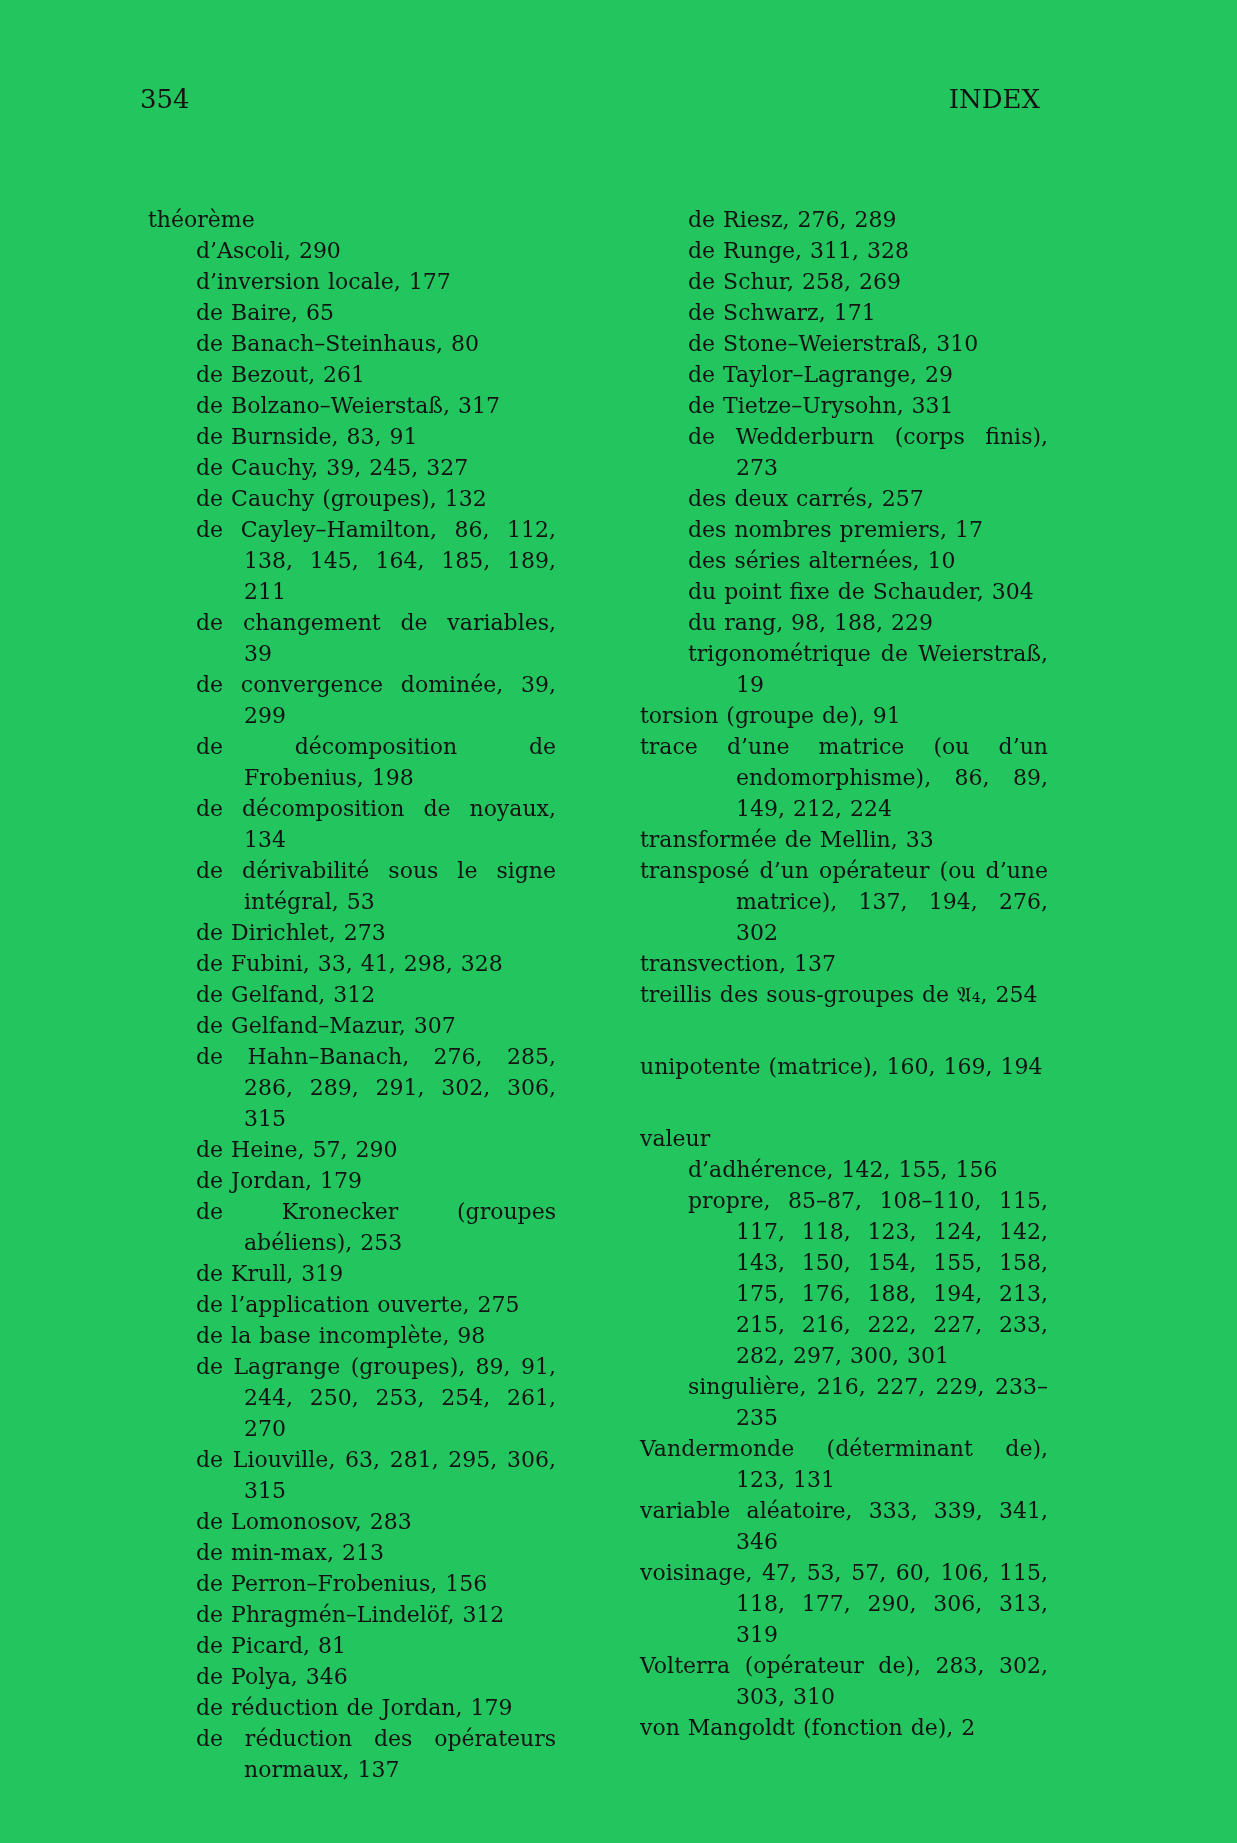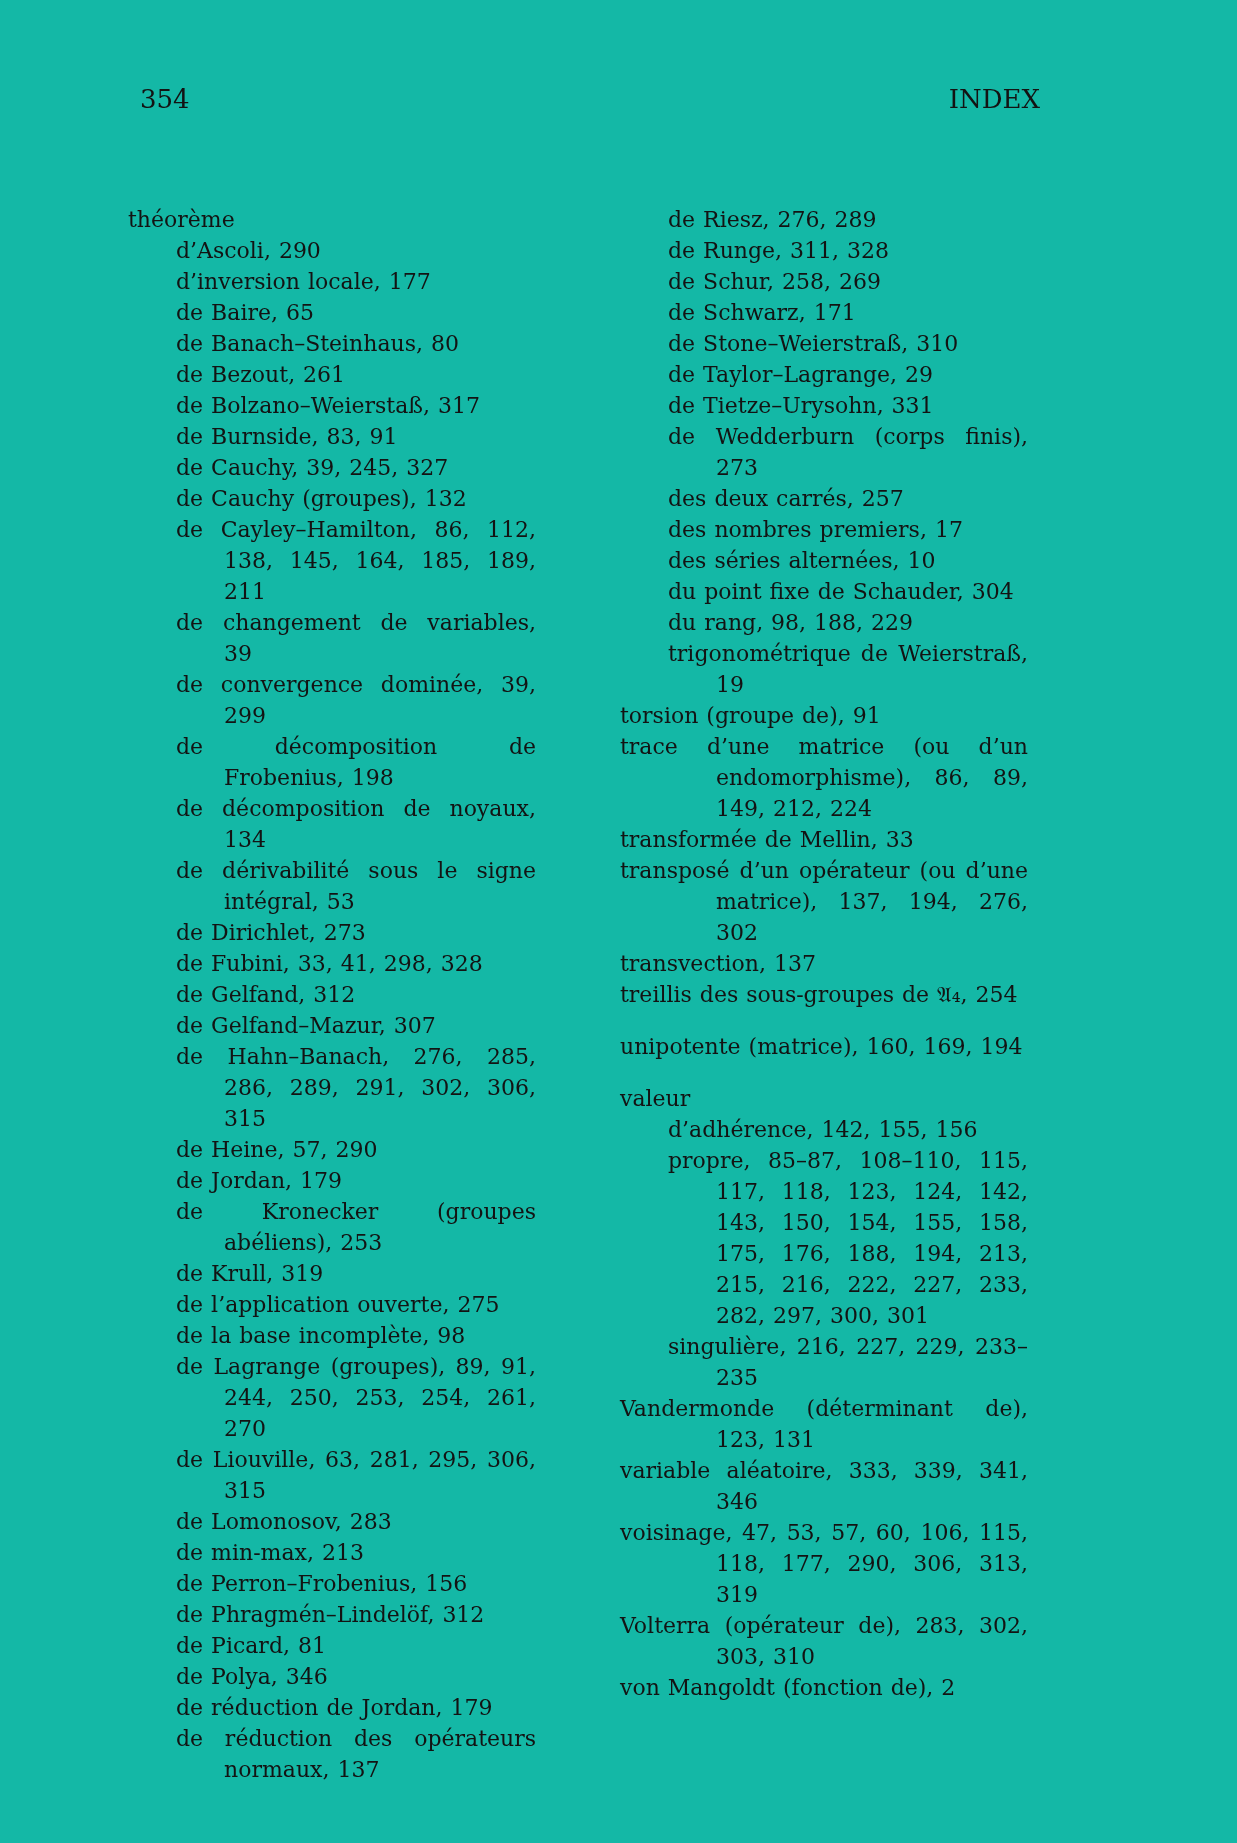--- a/index.html
+++ b/index.html
@@ -5,59 +5,59 @@
   html, body {
     margin: 0;
     padding: 0;
     background: #e8e8e8;
   }
   .page {
     position: relative;
     width: 1237px;
     height: 1843px;
     margin: 0 auto;
-    background: #14b8a6;
+    background: #22c55e;
     font-family: "DejaVu Serif", "Liberation Serif", serif;
     color: #131313;
     overflow: hidden;
   }
   .pagehead {
     position: absolute;
     top: 84px;
     left: 140px;
     width: 900px;
     display: flex;
     justify-content: space-between;
     align-items: baseline;
     font-size: 26px;
     line-height: 30px;
   }
   .columns {
     position: absolute;
     top: 204px;
-    left: 128px;
+    left: 148px;
     width: 900px;
     display: flex;
     gap: 84px;
   }
   .col {
     width: 408px;
     flex: 0 0 408px;
   }
   .entry {
     margin: 0;
     font-size: 22px;
     line-height: 31px;
     text-align: justify;
     word-spacing: 1px;
   }
   
   .entry.lvl0 { padding-left: 96px; text-indent: -96px; }
   .entry.lvl1 { padding-left: 96px; text-indent: -48px; }
-  .entry.gap  { margin-top: 21px; }
+  .entry.gap  { margin-top: 41px; }
 </style>
 </head>
 <body>
 
 <div class="page">
 
   <header class="pagehead">
     <span>354</span>
     <span>INDEX</span>
   </header>

